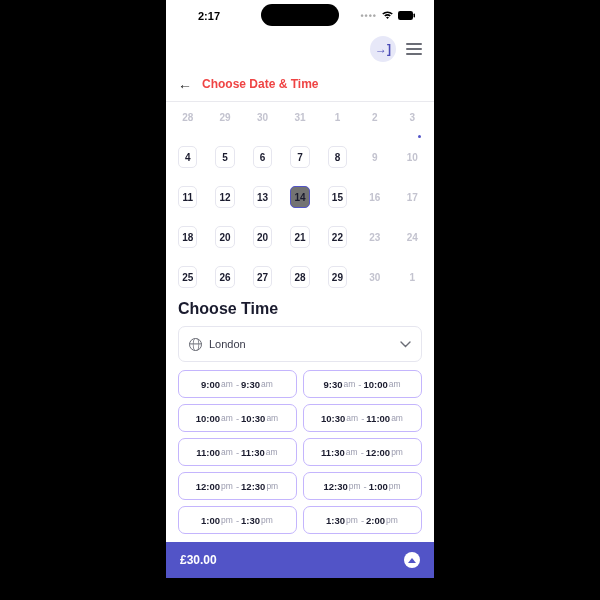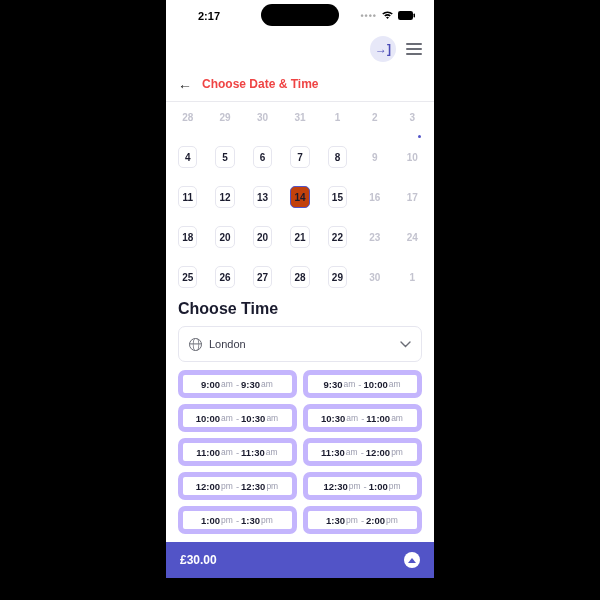--- a/index.html
+++ b/index.html
@@ -103,21 +103,21 @@
   }
   .day.enabled {
     border: 1px solid #e6e6ef;
     color: #1a1b2e;
   }
   .day.disabled {
     color: #c3c3cf;
   }
   .day.selected {
     border: 1.5px solid #5254c7;
-    background: #c2410c;
+    background: #737373;
     color: #1a1b2e;
   }
   .section-title {
     font-size: 16px;
     font-weight: 700;
     color: #1a1b2e;
     margin-top: 12px;
     margin-bottom: 8px;
   }
   .tz-select {
@@ -136,21 +136,21 @@
   .globe::before { content:""; position:absolute; left:50%; top:-1px; bottom:-1px; width:5px; border:1.2px solid #6b6d76; border-top:none; border-bottom:none; border-radius:50%; transform:translateX(-50%);}
   .globe::after { content:""; position:absolute; top:50%; left:-1px; right:-1px; height:1.2px; background:#6b6d76; transform:translateY(-50%);}
   .chev { color:#6b6d76; font-size:11px; }
   .slots {
     display: grid;
     grid-template-columns: 1fr 1fr;
     gap: 6px;
     margin-top: 8px;
   }
   .slot {
-    border: 5px solid #c4b5fd;
+    border: 1px solid #c4b5fd;
     border-radius: 7px;
     height: 28px;
     display: flex; align-items: center; justify-content: center;
     font-size: 9.5px;
     font-weight: 600;
     color: #1a1b2e;
     white-space: nowrap;
   }
   .slot .ampm { font-weight: 400; color: #9a9bae; font-size: 8.5px; margin: 0 1px; }
   .slot .dash { color: #9a9bae; margin: 0 2px; font-weight:400;}

